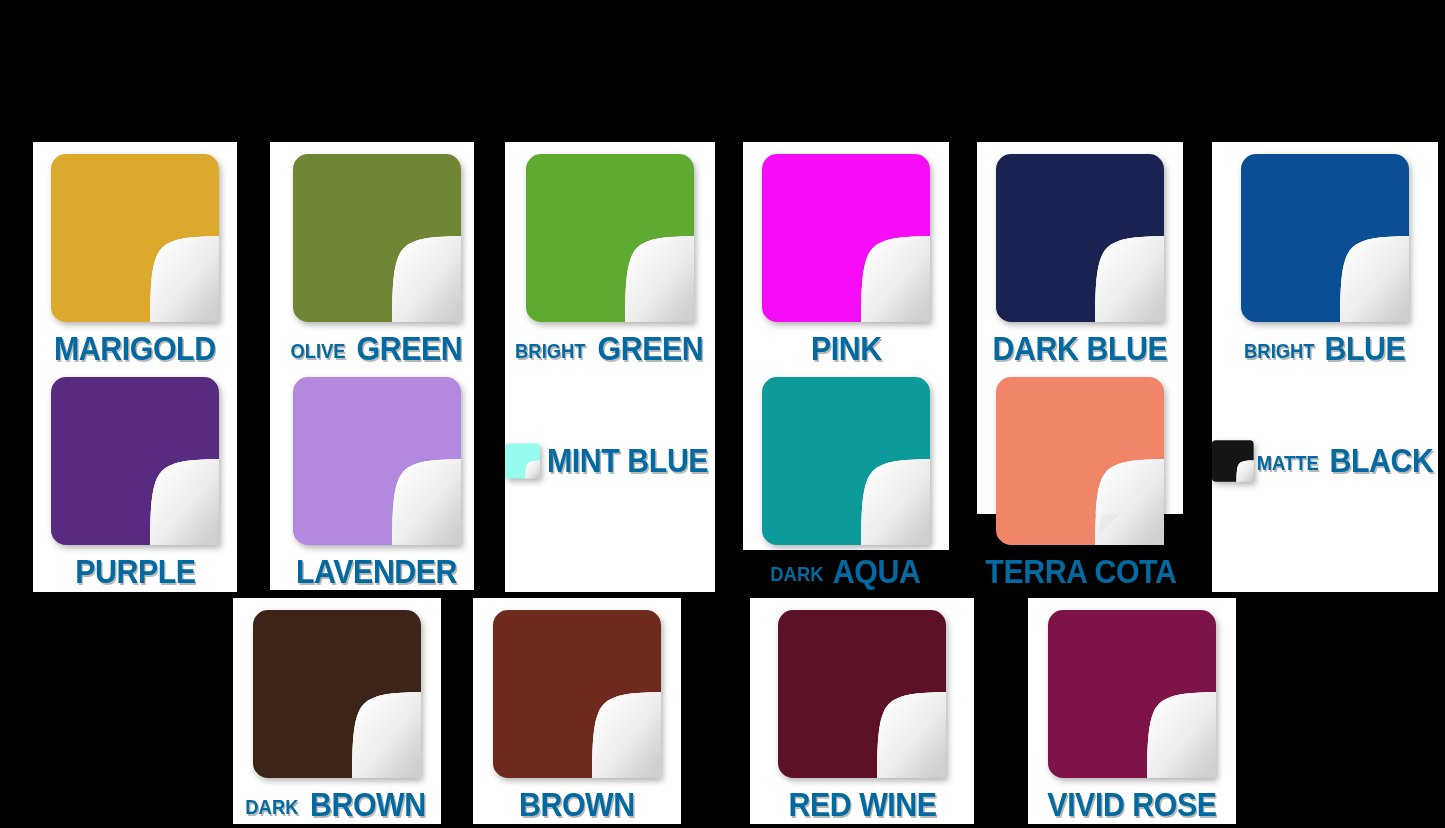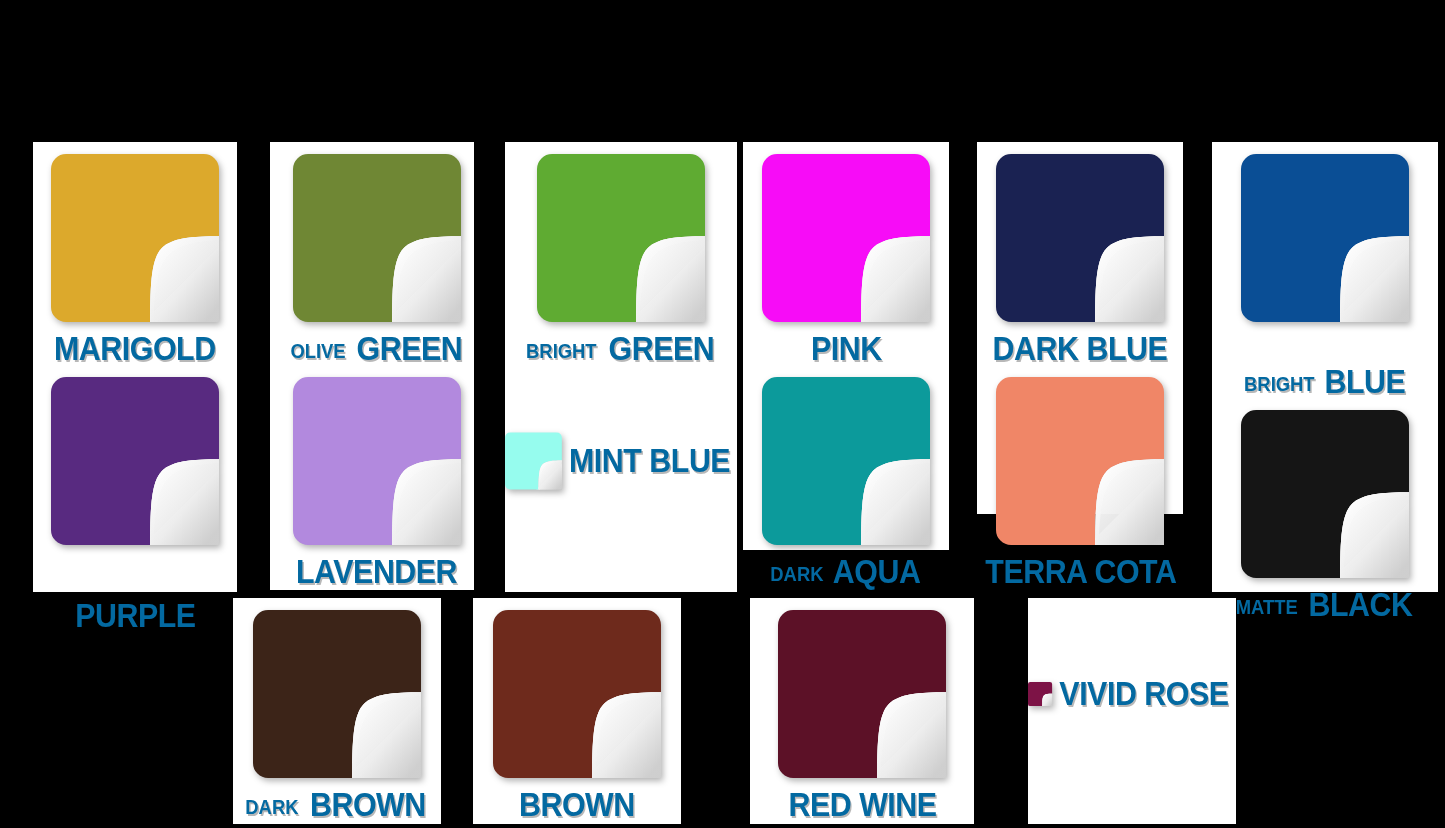--- a/index.html
+++ b/index.html
@@ -93,21 +93,21 @@
       C 63,67 62,80 61,100 Z" fill="#ffffff" opacity="0.95"></path>
     <path d="
       M100,49
       C 84,49 72,50 66,56
       C 60,62 59,76 59,100
       L 100,100 Z" fill="url(#pg0b)" opacity="0.97"></path>
   </svg>
         </div>
         <div class="label"><span class="main">MARIGOLD</span></div>
       </div>
-      <div style="width: 100%; display: flex; flex-direction: column; align-items: center; gap: 44px;">
+      <div style="width: 100%; display: flex; flex-direction: column; align-items: center;">
         <div class="swatch" title="#582A80">
   <svg viewBox="0 0 100 100">
     <defs>
       <linearGradient id="pg1a" x1="0" y1="0" x2="1" y2="1">
         <stop offset="0%" stop-color="#ffffff"></stop>
         <stop offset="45%" stop-color="#f7f7f7"></stop>
         <stop offset="100%" stop-color="#bdbdbd"></stop>
       </linearGradient>
       <linearGradient id="pg1b" x1="0.1" y1="0.1" x2="0.9" y2="0.9">
         <stop offset="0%" stop-color="#ffffff"></stop>
@@ -216,21 +216,21 @@
     <path d="
       M100,49
       C 84,49 72,50 66,56
       C 60,62 59,76 59,100
       L 100,100 Z" fill="url(#pg3b)" opacity="0.97"></path>
   </svg>
         </div>
         <div class="label"><span class="main">LAVENDER</span></div>
       </div>
     </div>
-    <div class="card" style="left: 505px; top: 142px; width: 232px; height: 450px;">
+    <div class="card" style="left: 505px; top: 142px; width: 210px; height: 450px;">
       <div style="width: 100%; display: flex; flex-direction: column; align-items: center;">
         <div class="swatch" title="#5FAB32">
   <svg viewBox="0 0 100 100">
     <defs>
       <linearGradient id="pg4a" x1="0" y1="0" x2="1" y2="1">
         <stop offset="0%" stop-color="#ffffff"></stop>
         <stop offset="45%" stop-color="#f7f7f7"></stop>
         <stop offset="100%" stop-color="#bdbdbd"></stop>
       </linearGradient>
       <linearGradient id="pg4b" x1="0.1" y1="0.1" x2="0.9" y2="0.9">
@@ -463,21 +463,21 @@
       M100,49
       C 84,49 72,50 66,56
       C 60,62 59,76 59,100
       L 100,100 Z" fill="url(#pg9b)" opacity="0.97"></path>
   </svg>
         </div>
         <div class="label"><span class="main">TERRA COTA</span></div>
       </div>
     </div>
     <div class="card" style="left: 1212px; top: 142px; width: 226px; height: 450px;">
-      <div style="width: 100%; display: flex; flex-direction: column; align-items: center; gap: 33px;">
+      <div style="width: 100%; display: flex; flex-direction: column; align-items: center;">
         <div class="swatch" title="#0A4E95">
   <svg viewBox="0 0 100 100">
     <defs>
       <linearGradient id="pg10a" x1="0" y1="0" x2="1" y2="1">
         <stop offset="0%" stop-color="#ffffff"></stop>
         <stop offset="45%" stop-color="#f7f7f7"></stop>
         <stop offset="100%" stop-color="#bdbdbd"></stop>
       </linearGradient>
       <linearGradient id="pg10b" x1="0.1" y1="0.1" x2="0.9" y2="0.9">
         <stop offset="0%" stop-color="#ffffff"></stop>
@@ -503,21 +503,21 @@
       C 63,67 62,80 61,100 Z" fill="#ffffff" opacity="0.95"></path>
     <path d="
       M100,49
       C 84,49 72,50 66,56
       C 60,62 59,76 59,100
       L 100,100 Z" fill="url(#pg10b)" opacity="0.97"></path>
   </svg>
         </div>
         <div class="label"><span class="pre">BRIGHT</span><span class="main">BLUE</span></div>
       </div>
-      <div style="width: 100%; display: flex; flex-direction: column; align-items: center; justify-content: space-between;">
+      <div style="width: 100%; display: flex; flex-direction: row; align-items: center; justify-content: space-between;">
         <div class="swatch" title="#151515">
   <svg viewBox="0 0 100 100">
     <defs>
       <linearGradient id="pg11a" x1="0" y1="0" x2="1" y2="1">
         <stop offset="0%" stop-color="#ffffff"></stop>
         <stop offset="45%" stop-color="#f7f7f7"></stop>
         <stop offset="100%" stop-color="#bdbdbd"></stop>
       </linearGradient>
       <linearGradient id="pg11b" x1="0.1" y1="0.1" x2="0.9" y2="0.9">
         <stop offset="0%" stop-color="#ffffff"></stop>
@@ -671,21 +671,21 @@
       M100,49
       C 84,49 72,50 66,56
       C 60,62 59,76 59,100
       L 100,100 Z" fill="url(#pg14b)" opacity="0.97"></path>
   </svg>
         </div>
         <div class="label"><span class="main">RED WINE</span></div>
       </div>
     </div>
     <div class="card" style="left: 1028px; top: 598px; width: 208px; height: 226px;">
-      <div style="width: 100%; display: flex; flex-direction: row; align-items: center;">
+      <div style="width: 100%; display: flex; flex-direction: column; align-items: center;">
         <div class="swatch" title="#7D1346">
   <svg viewBox="0 0 100 100">
     <defs>
       <linearGradient id="pg15a" x1="0" y1="0" x2="1" y2="1">
         <stop offset="0%" stop-color="#ffffff"></stop>
         <stop offset="45%" stop-color="#f7f7f7"></stop>
         <stop offset="100%" stop-color="#bdbdbd"></stop>
       </linearGradient>
       <linearGradient id="pg15b" x1="0.1" y1="0.1" x2="0.9" y2="0.9">
         <stop offset="0%" stop-color="#ffffff"></stop>

